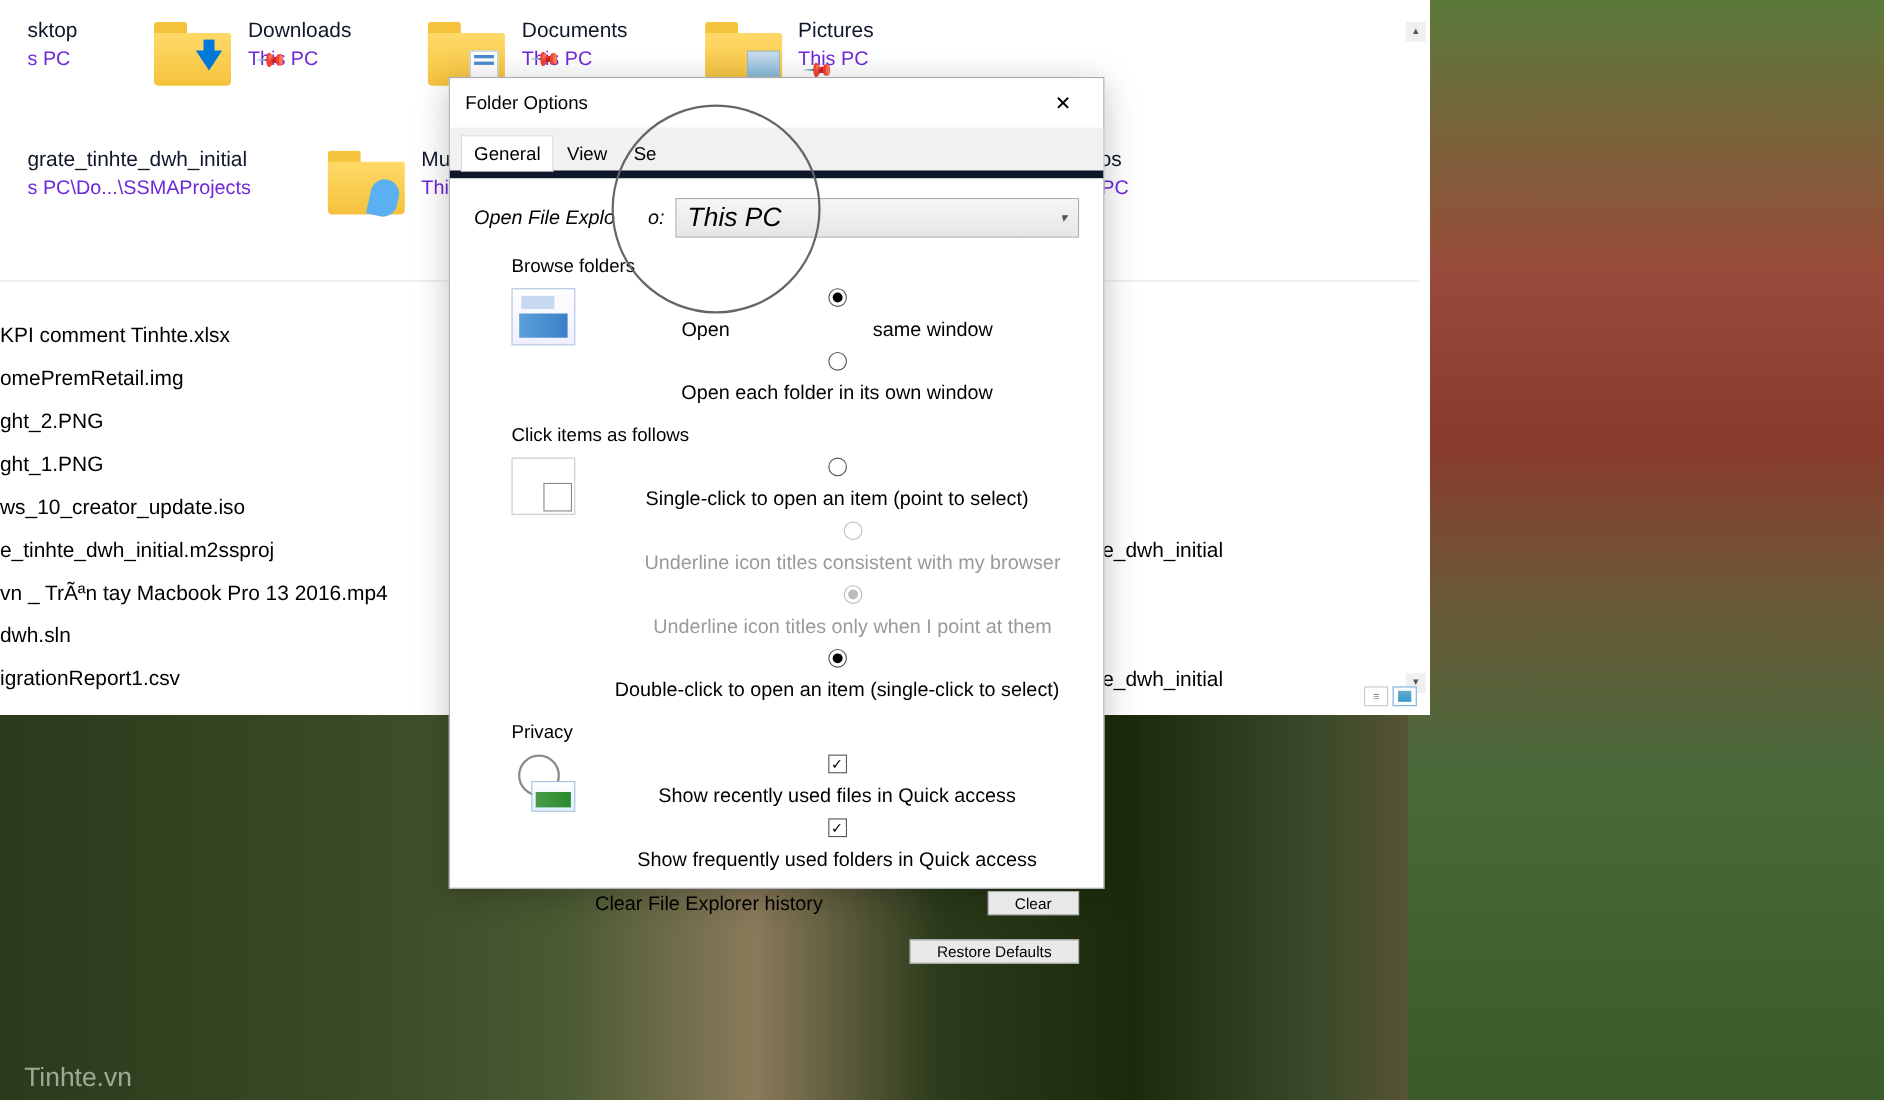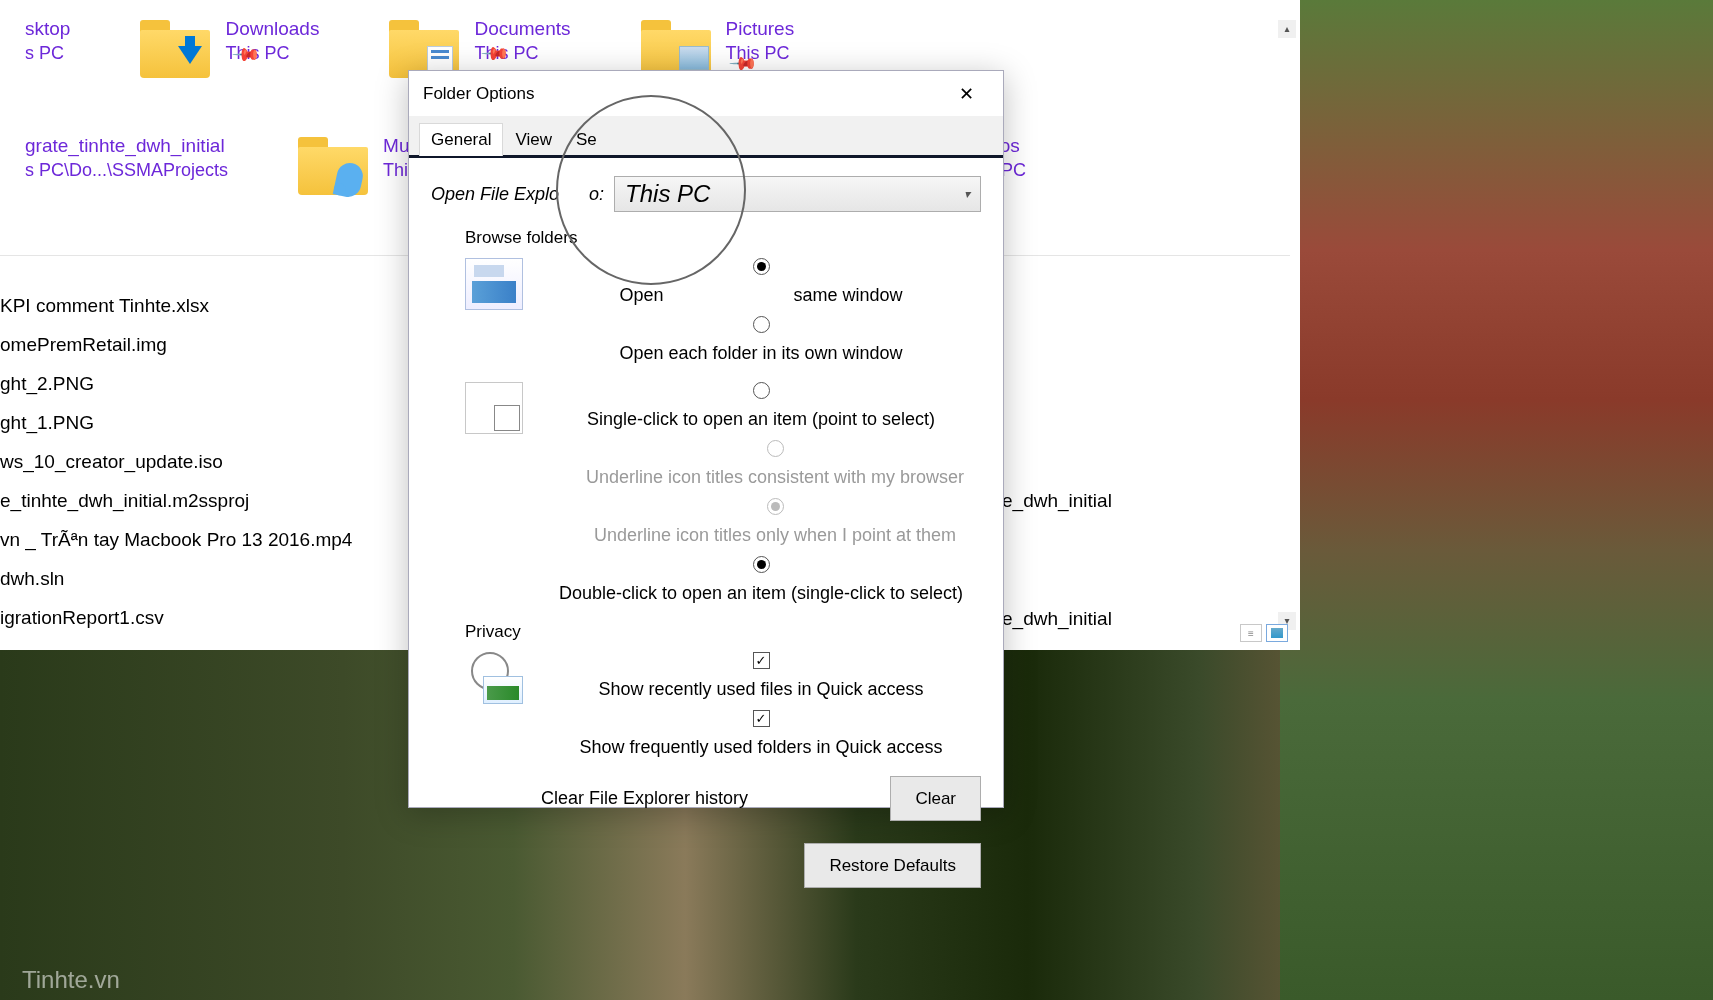--- a/index.html
+++ b/index.html
@@ -19,21 +19,21 @@
 .folder-item { display:flex; align-items:flex-start; gap:15px; }
 .folder-icon { width:70px; height:60px; position:relative; }
 .folder-icon .base { position:absolute; bottom:0; width:70px; height:48px; background:linear-gradient(180deg,#ffd968 0%,#f5c23c 100%); border-radius:2px 2px 4px 4px; }
 .folder-icon .tab { position:absolute; top:2px; left:0; width:30px; height:12px; background:#f5c23c; border-radius:3px 3px 0 0; }
 .folder-icon .overlay { position:absolute; bottom:2px; right:2px; width:30px; height:30px; }
 .arrow-down { width:0;height:0;border-left:12px solid transparent;border-right:12px solid transparent;border-top:18px solid #0078d7;position:relative; }
 .arrow-down::before { content:"";position:absolute;top:-28px;left:-5px;width:10px;height:14px;background:#0078d7; }
 .note-icon { width:26px;height:34px;background:#5ab0f0;border-radius:14px 14px 14px 0; position:relative; transform:rotate(12deg); }
 .note-icon::after { content:"";position:absolute;bottom:0;left:0;width:12px;height:12px;background:#5ab0f0;border-radius:50%; }
 .folder-meta { display:flex; flex-direction:column; gap:3px; }
-.folder-name { font-size:19px; color:#6d28d9; }
+.folder-name { font-size:19px; color:#0f172a; }
 .folder-loc { font-size:18px; color:#6d28d9; }
 .pin { font-size:18px; color:#7a7a7a; transform:rotate(45deg); display:inline-block; margin-top:2px; }
 
 .sep { position:absolute; top:255px; left:0; width:1290px; height:1px; background:#e5e5e5; }
 
 .file-list { position:absolute; top:295px; left:0; display:flex; flex-direction:column; gap:17px; }
 .file-row { font-size:19px; color:#000; }
 
 .view-switch { position:absolute; bottom:8px; right:12px; display:flex; gap:4px; }
 .view-btn { width:22px; height:18px; border:1px solid #c8c8c8; background:#fff; display:flex; align-items:center; justify-content:center; }
@@ -41,21 +41,21 @@
 .scrollbar { position:absolute; top:20px; right:4px; width:18px; height:610px; }
 .scroll-arrow { width:18px;height:18px;background:#f0f0f0;text-align:center;font-size:10px;line-height:18px;color:#555; }
 .scrollbar .gap{height:574px;}
 
 .bg-files { position:absolute; font-size:19px; color:#000; }
 
 
 .dialog { position:absolute; top:70px; left:408px; width:596px; height:738px; background:#fff; border:1px solid #aab; box-shadow:0 6px 30px rgba(0,0,0,.25); }
 .dlg-title { display:flex; align-items:center; height:45px; padding:0 14px; font-size:17px; }
 .dlg-title .close { margin-left:auto; width:45px; height:45px; display:flex; align-items:center; justify-content:center; font-size:18px; cursor:pointer; }
-.tabs { display:flex; background:#f1f1f1; border-bottom:3px solid #0f172a; padding-left:10px; padding-top:6px; gap:0; }
+.tabs { display:flex; background:#f1f1f1; border-bottom:7px solid #0f172a; padding-left:10px; padding-top:6px; gap:0; }
 .tab { padding:6px 11px; font-size:17px; border:1px solid transparent; border-bottom:none; position:relative; top:1px; }
 .tab.sel { background:#fff; border-color:#d9d9d9; }
 .body { padding:18px 22px; }
 .row1 { display:flex; align-items:center; gap:10px; font-size:18px; margin-bottom:16px;font-style:italic; }
 .select { flex:1; height:36px; border:1px solid #adadad; background:linear-gradient(180deg,#f6f6f6,#e6e6e6); padding:0 10px; display:flex; align-items:center; justify-content:space-between; font-size:24px; cursor:pointer; }
 .select .chev { font-size:12px; color:#555; }
 .group { margin-bottom:18px;margin-left:34px; }
 .group-lbl { font-size:17px; margin-bottom:10px; }
 .group-body { display:flex; gap:18px; }
 .gicon { width:58px; height:52px; flex-shrink:0; }
@@ -71,21 +71,21 @@
 .opts { flex:1; display:flex; flex-direction:column; gap:10px; }
 .opt { display:flex; align-items:center; gap:10px; font-size:18px; cursor:pointer;flex-direction:column; }
 .opt.dis { color:#9a9a9a; cursor:default; }
 .opt.sub { margin-left:28px; }
 .radio { width:17px;height:17px;border:1px solid #555;border-radius:50%;display:flex;align-items:center;justify-content:center;flex-shrink:0; }
 .radio.sel::after{content:"";width:9px;height:9px;background:#000;border-radius:50%;}
 .radio.dis{border-color:#bbb;}
 .radio.dis.sel::after{background:#bbb;}
 .check { width:17px;height:17px;border:1px solid #555;display:flex;align-items:center;justify-content:center;flex-shrink:0;font-size:13px;line-height:1; }
 .history-row { display:flex; align-items:center; justify-content:space-between; font-size:18px; margin-top:8px; margin-left:28px; }
-.btn { height:45px; padding:0 24px; border:1px solid #adadad; background:#e9e9e9; font-size:17px; cursor:pointer; }
+.btn { height:22px; padding:0 24px; border:1px solid #adadad; background:#e9e9e9; font-size:14px; cursor:pointer; }
 .restore-row { display:flex; justify-content:flex-end; margin-top:22px; }
 .dlg-footer { position:absolute; bottom:14px; right:20px; display:flex; gap:14px; }
 .btn.primary { border:2px solid #0078d7; background:#fff; padding:0 38px; }
 
 
 .mag { position:absolute; top:95px; left:556px; width:190px; height:190px; border:2px solid #666; border-radius:50%; pointer-events:none; }
 
 .watermark { position:absolute; bottom:6px; left:22px; font-size:24px; color:rgba(255,255,255,.55); }
 </style>
 </head>
@@ -243,20 +243,21 @@
           </div>
           <div class="opt">
             <span class="radio"></span>
             <span>Open each folder in its own window</span>
           </div>
         </div>
       </div>
     </div>
 
     <div class="group">
+      <div class="group-lbl">Click items as follows</div>
       <div class="group-body">
         <div class="gicon doc-icon">
           <span style="position:absolute;bottom:4px;right:4px;font-size:16px;">↖</span>
         </div>
         <div class="opts">
           <div class="opt">
             <span class="radio"></span>
             <span>Single-click to open an item (point to select)</span>
           </div>
           <div class="opt sub dis">

